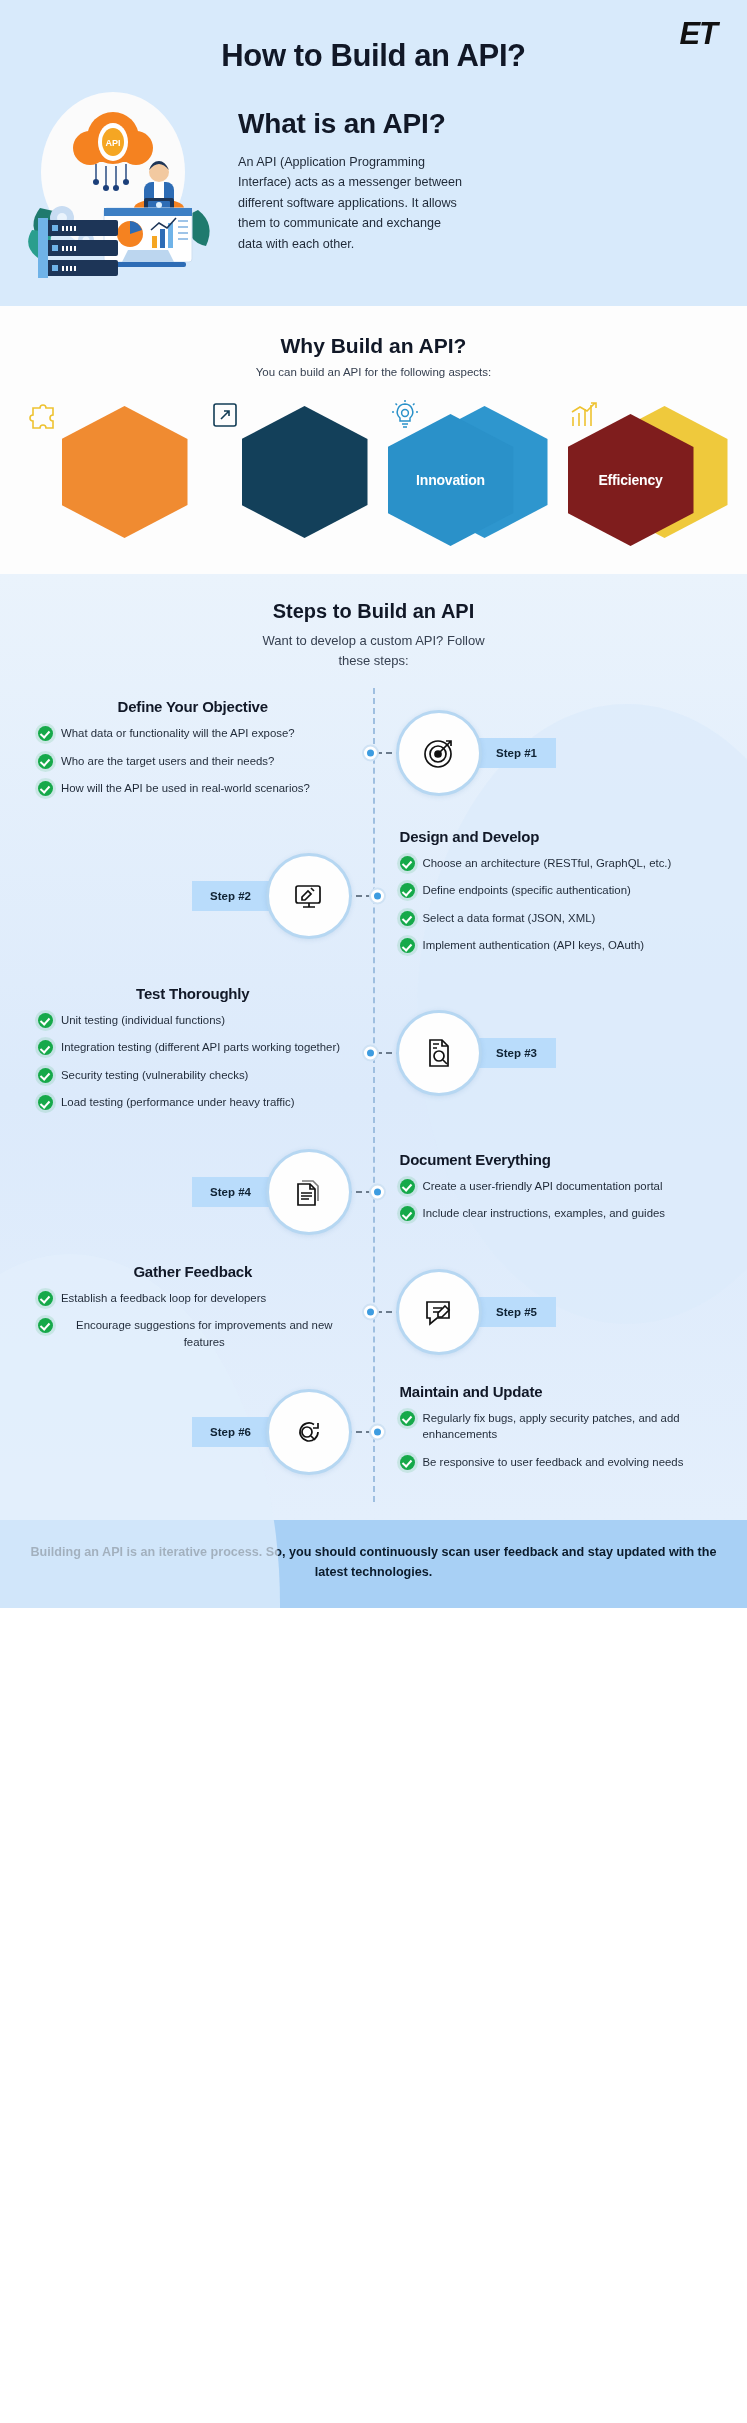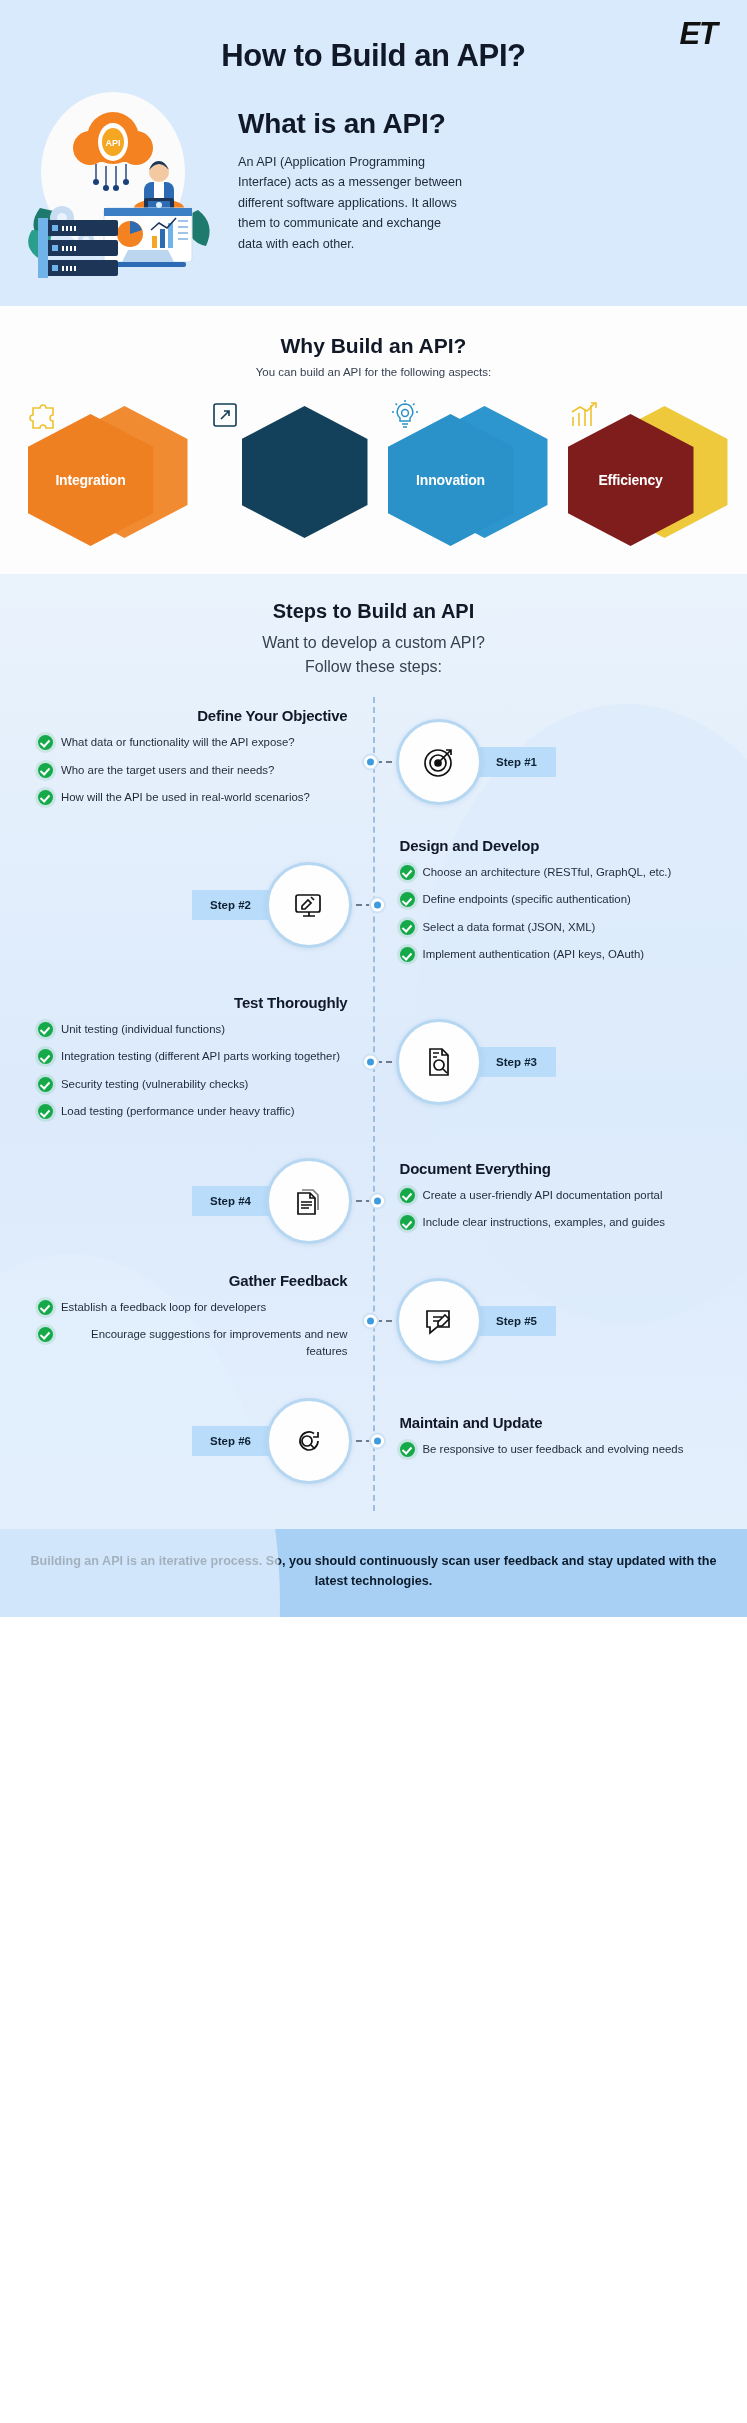--- a/index.html
+++ b/index.html
@@ -63,39 +63,39 @@
     content:""; position:absolute; right:-90px; top:130px;
     width:420px; height:620px; border-radius:50%;
     background:#dcebfb; opacity:.75;
   }
   .steps::after{
     content:""; position:absolute; left:-140px; top:680px;
     width:420px; height:700px; border-radius:50%;
     background:#e2effc; opacity:.7;
   }
   .steps-title { text-align:center; font-size:20px; font-weight:bold; color:#111827; position:relative; z-index:2;}
-  .steps-sub { text-align:center; font-size:16px; color:#374151; margin-top:8px; line-height:1.5; position:relative; z-index:2;}
+  .steps-sub { text-align:center; font-size:13px; color:#374151; margin-top:8px; line-height:1.5; position:relative; z-index:2;}
   .steps-sub span{ display:block; max-width:250px; margin:0 auto; }
 
   .timeline { position:relative; margin-top:18px; padding-bottom:10px; z-index:2;}
   .tl-line {
     position:absolute; left:50%; top:0; bottom:0; width:0;
     border-left:2px dashed #9fbfe0; transform:translateX(-1px);
   }
   .step {
     position:relative;
     display:flex; align-items:center;
     min-height:120px;
     padding:10px 18px;
   }
   .step.left  { flex-direction:row; }
   .step.right { flex-direction:row-reverse; }
   .side { width:50%; }
   .side.text-side { padding:0 16px; }
-  .step.left  .text-side { text-align:right;  padding-left:20px; padding-right:26px;}
+  .step.left  .text-side { text-align:center;  padding-left:20px; padding-right:26px;}
   .step.right .text-side { text-align:left;  padding-left:26px; padding-right:16px;}
   .side.badge-side { position:relative; height:100%; display:flex; }
   .step.left  .badge-side { justify-content:flex-start; padding-left:22px; }
   .step.right .badge-side { justify-content:flex-end; padding-right:22px; }
 
   .step-h { font-size:15px; font-weight:bold; color:#111827; margin-bottom:10px; letter-spacing:-0.2px;}
   .bullets { list-style:none; }
   .bullets li { display:flex; gap:8px; margin-bottom:11px; align-items:flex-start; }
   .tick {
     flex:0 0 15px; width:15px; height:15px; border-radius:50%;
@@ -270,23 +270,20 @@
     <div class="why-sub">You can build an API for the following aspects:</div>
     <div class="hex-row">
 
       <div class="hex-cell">
         <span class="hex-icon">
           <svg width="34" height="34" viewBox="0 0 34 34" fill="none" stroke="#eec230" stroke-width="1.6">
             <path d="M5 10h7a3 3 0 016 0h7v7a3 3 0 000 6v7h-7a3 3 0 00-6 0H5v-7a3 3 0 010-6z"></path>
           </svg>
         </span>
         <div class="hex-shadow" style="background:#f08b31"></div>
-        <div class="hex-main" style="background:#ef8022">
-          <span class="hex-label">Integration</span>
-        </div>
       </div>
 
       <div class="hex-cell">
         <span class="hex-icon">
           <svg width="34" height="34" viewBox="0 0 34 34" fill="none" stroke="#123c55" stroke-width="1.6">
             <rect x="6" y="6" width="22" height="22" rx="2"></rect>
             <path d="M13 21l8-8M16 13h5v5"></path>
           </svg>
         </span>
         <div class="hex-shadow" style="background:#13405a"></div>
@@ -506,20 +503,24 @@
           </div>
         </div>
       </div>
 
       <div class="step right">
         <div class="side text-side">
           <div class="step-h">Maintain and Update</div>
           <ul class="bullets">
             <li>
                 <span class="tick"></span>
+                <span class="b-txt">Regularly fix bugs, apply security patches, and add enhancements</span>
+              </li>
+            <li>
+                <span class="tick"></span>
                 <span class="b-txt">Be responsive to user feedback and evolving needs</span>
               </li>
           </ul>
         </div>
         <div class="side badge-side">
           <div class="badge-group">
             <span class="node"></span>
             <span class="dashline"></span>
             <span class="circ">
               <svg width="40" height="40" viewBox="0 0 40 40" fill="none" stroke="#111" stroke-width="1.7">

